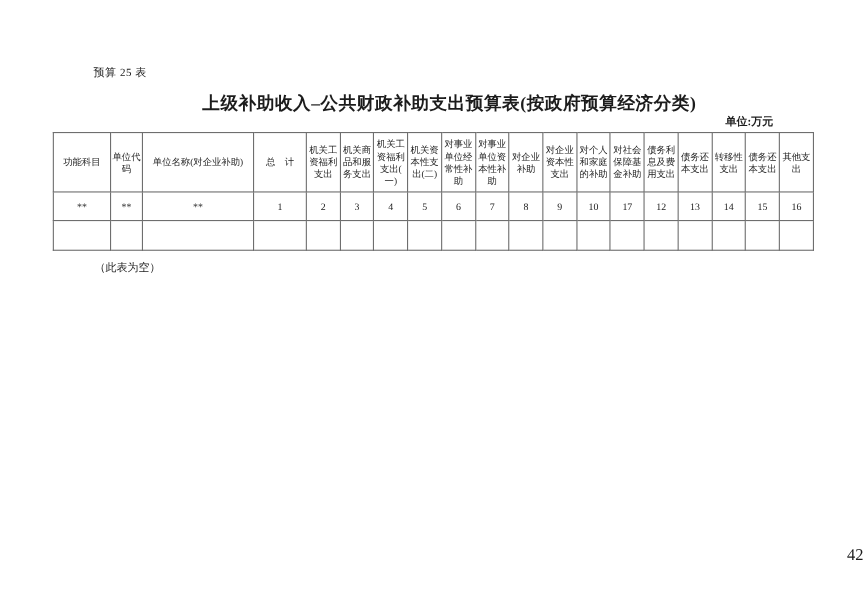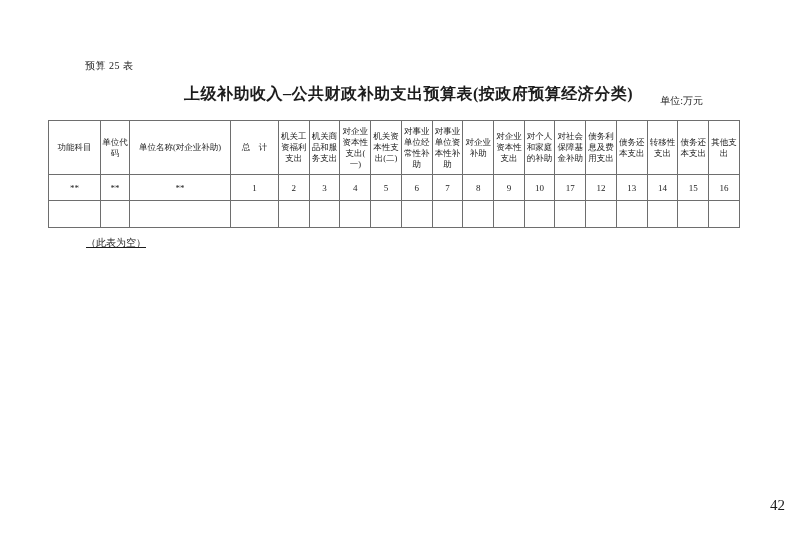--- a/index.html
+++ b/index.html
@@ -29,22 +29,23 @@
     top: 84px;
     width: 100%;
     text-align: center;
     font-size: 16px;
     font-weight: bold;
     letter-spacing: 0.5px;
   }
   .unit-note {
     position: absolute;
     right: 82px;
-    top: 94px;
+    top: 104px;
     font-size: 10px;
+    font-weight: bold;
   }
   table.budget {
     position: absolute;
     left: 48px;
     top: 120px;
     width: 692px;
     border-collapse: collapse;
     table-layout: fixed;
   }
   table.budget td {
@@ -67,21 +68,20 @@
   }
   tr.blank-row td {
     height: 24px;
     font-size: 9px;
   }
   .empty-note {
     position: absolute;
     left: 86px;
     top: 236px;
     font-size: 10px;
-    text-decoration: underline;
   }
   .page-number {
     position: absolute;
     left: 0;
     top: 497px;
     width: 100%;
     text-align: right;
     font-size: 15px;
   }
 </style>
@@ -117,21 +117,21 @@
       <col>
   </colgroup>
   <tbody>
     <tr class="header-row">
       <td>功能科目</td>
       <td>单位代码</td>
       <td>单位名称(对企业补助)</td>
       <td>总　计</td>
       <td>机关工资福利支出</td>
       <td>机关商品和服务支出</td>
-      <td>对企业资本性支出(一)</td>
+      <td>机关工资福利支出(一)</td>
       <td>机关资本性支出(二)</td>
       <td>对事业单位经常性补助</td>
       <td>对事业单位资本性补助</td>
       <td>对企业补助</td>
       <td>对企业资本性支出</td>
       <td>对个人和家庭的补助</td>
       <td>对社会保障基金补助</td>
       <td>债务利息及费用支出</td>
       <td>债务还本支出</td>
       <td>转移性支出</td>

